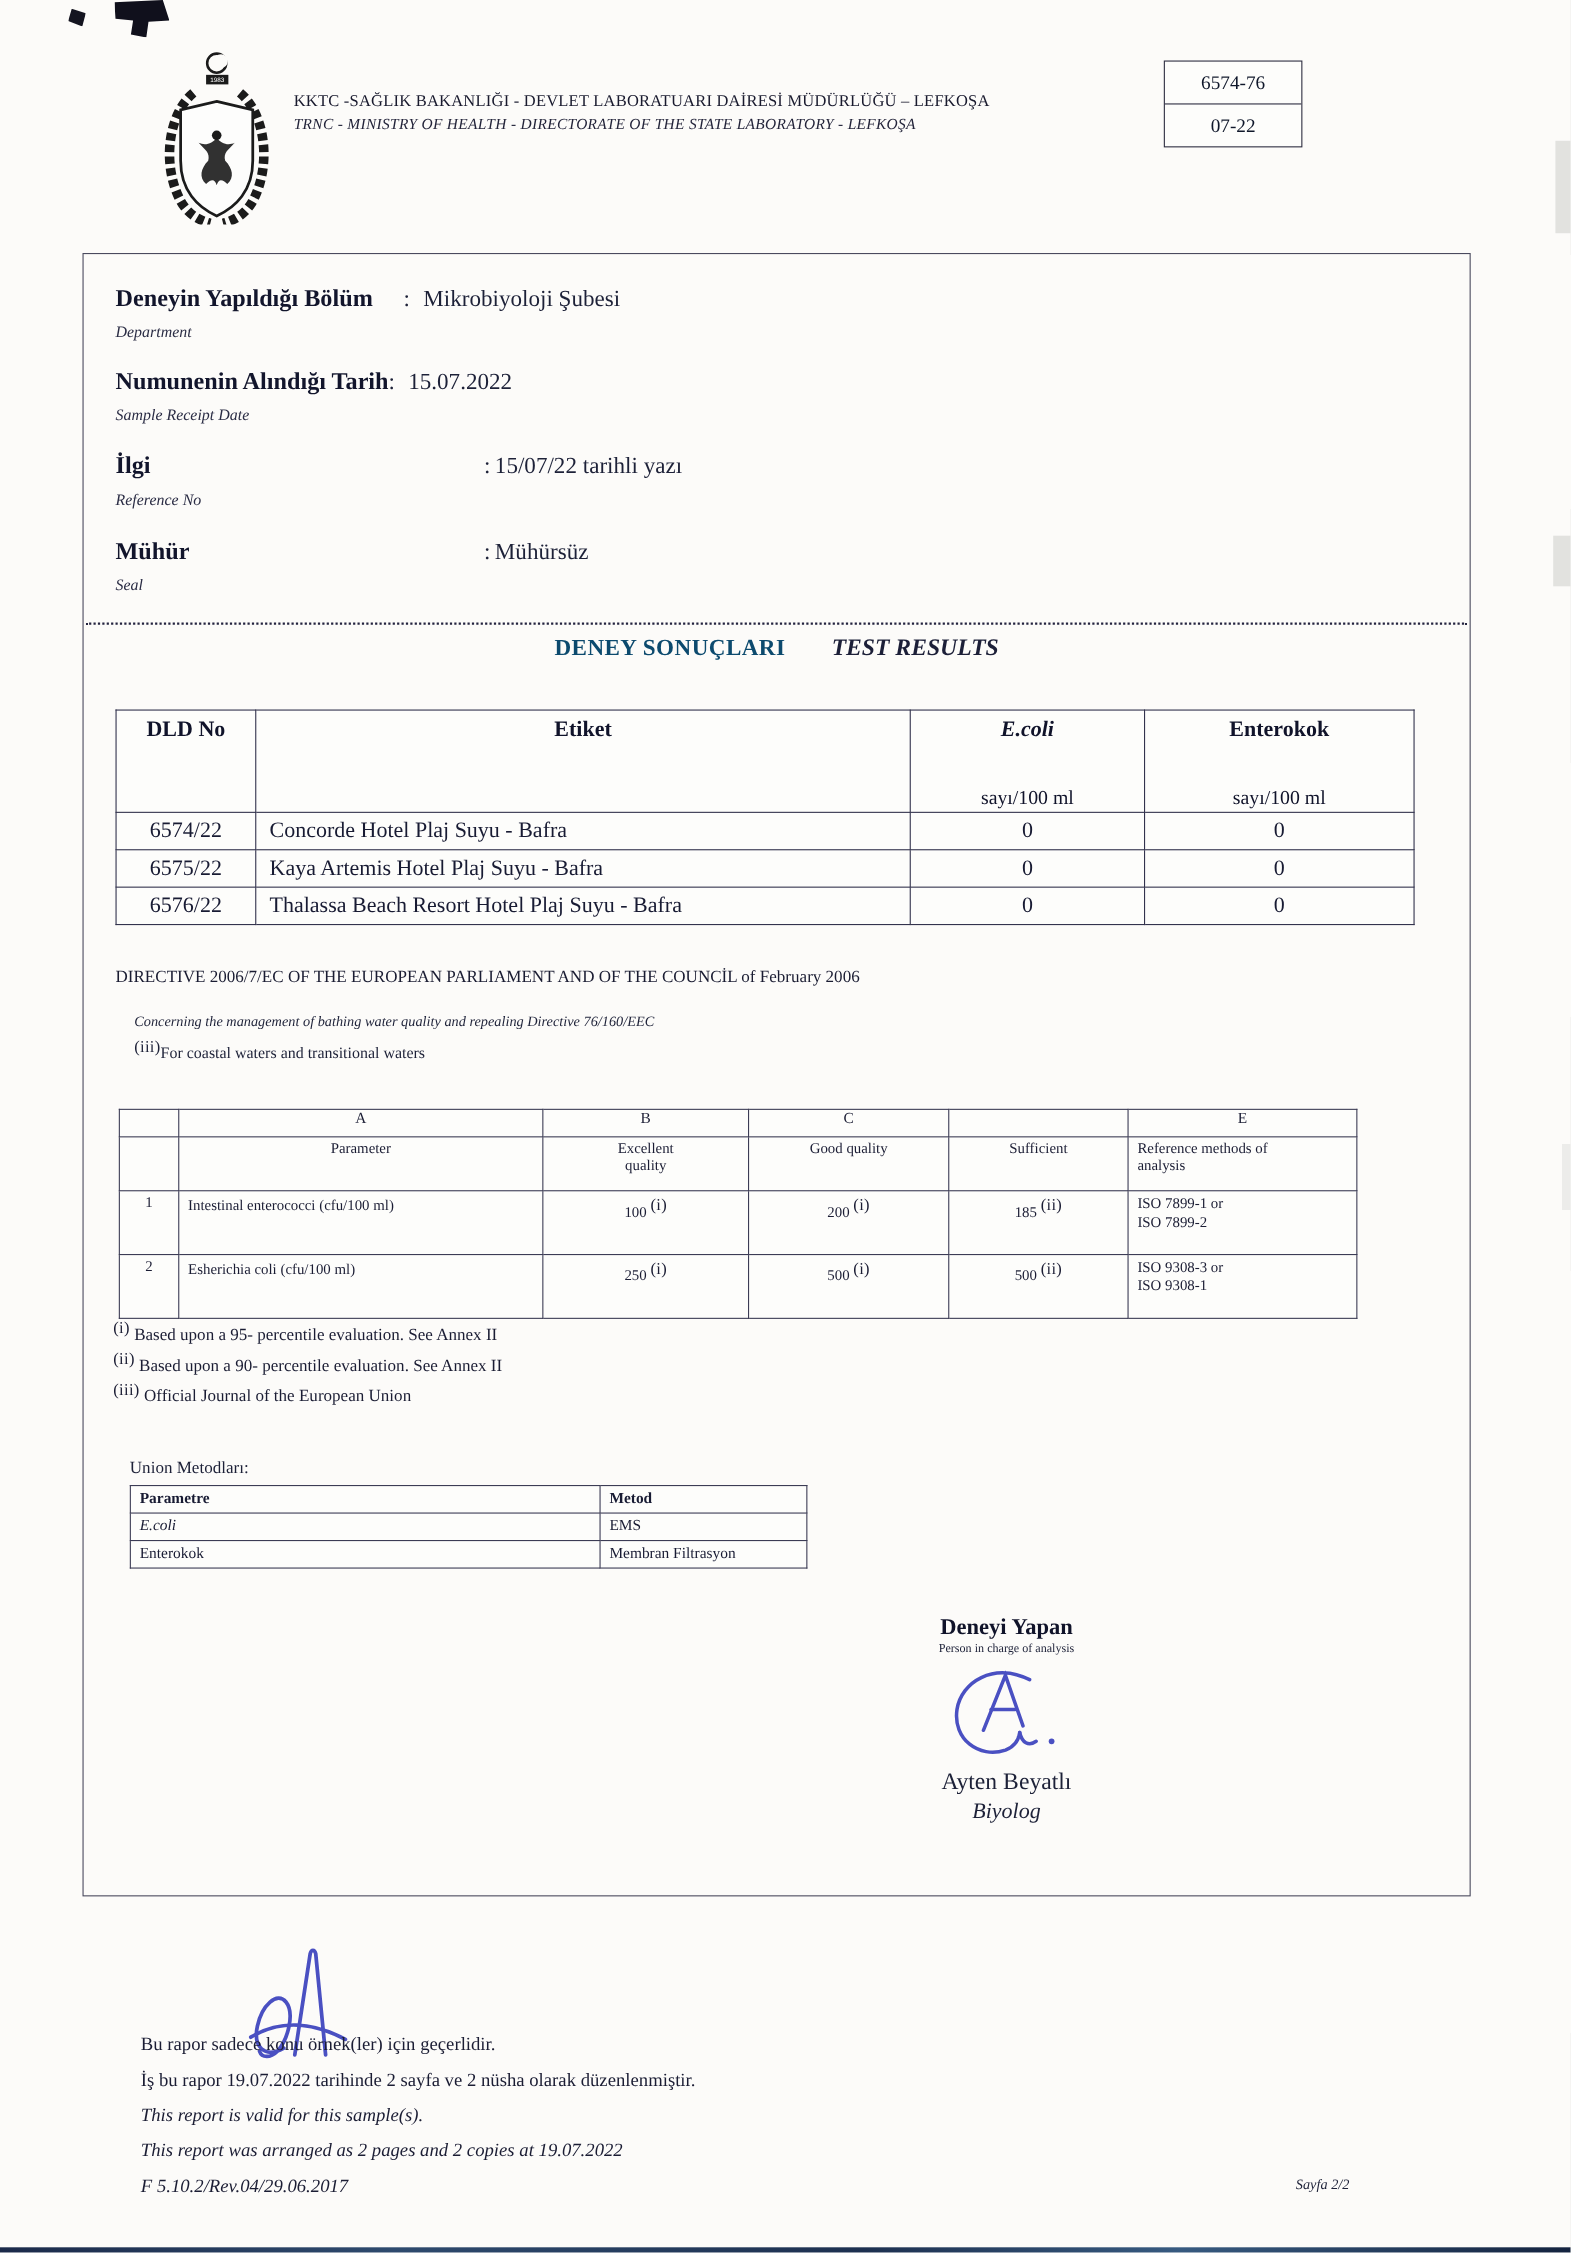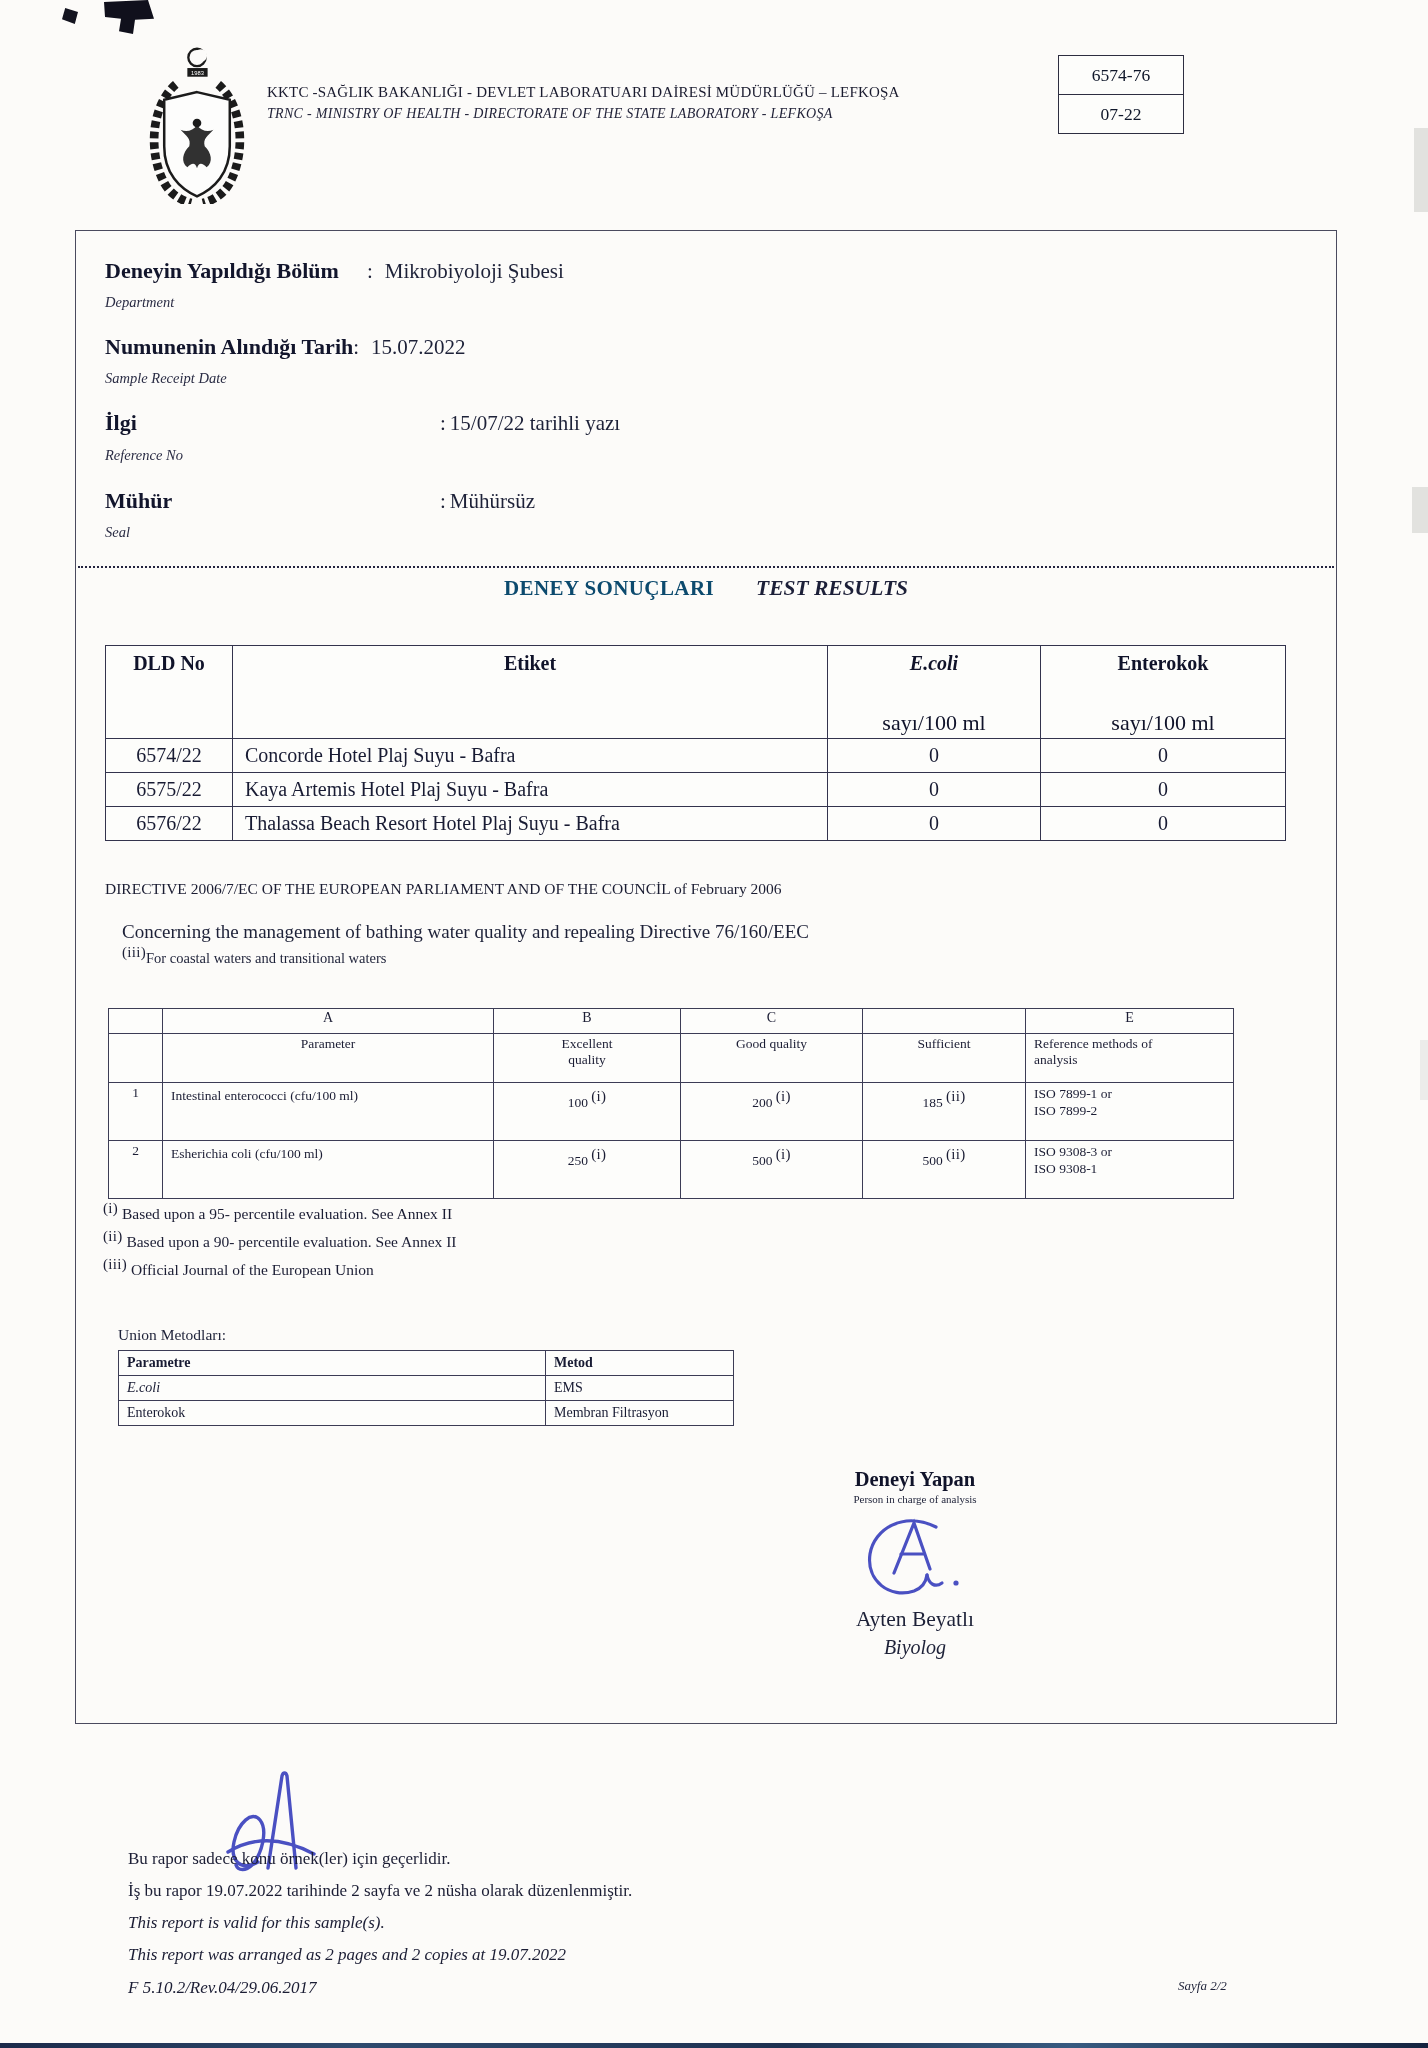--- a/index.html
+++ b/index.html
@@ -44,27 +44,27 @@
   .sec-en{font-style:italic;font-weight:600;font-size:21.5px;margin-left:42px;color:#1c1f38;}
 
   
   table{border-collapse:collapse;}
   .rtable{position:absolute;left:105px;top:645px;table-layout:fixed;background:#fdfdfb;}
   .rtable th,.rtable td{border:1.6px solid #33334d;padding:0;}
   .rtable th{height:92px;vertical-align:top;font-size:20px;color:#10132a;}
   .th-stack{display:flex;flex-direction:column;justify-content:space-between;height:86px;padding-top:6px;}
   .th-name{font-weight:bold;}
   .th-name.it{font-style:italic;}
-  .th-unit{font-weight:normal;font-size:22px;padding-bottom:2px;}
+  .th-unit{font-weight:normal;font-size:18px;padding-bottom:2px;}
   .rtable td{height:33px;font-size:20px;text-align:center;color:#181b33;}
   .rtable td.lft{text-align:left;padding-left:12px;}
 
   
   .dir-title{position:absolute;left:105px;top:880px;font-size:15.5px;color:#1a1c32;}
-  .dir-l1{position:absolute;left:122px;top:921px;font-size:19px;}
+  .dir-l1{position:absolute;left:122px;top:921px;font-size:13px;font-style:italic;}
   .dir-l2{position:absolute;left:122px;top:944px;font-size:14.5px;}
   .sp{font-size:15px;vertical-align:6px;letter-spacing:.3px;}
 
   
   .qtable{position:absolute;left:108px;top:1008px;table-layout:fixed;background:#fdfdfb;}
   .qtable td{border:1.3px solid #3c3c55;font-size:13.5px;color:#1b1d34;padding:2px 8px;vertical-align:top;}
   .qtable .ltr{height:22px;text-align:center;font-size:14px;padding:1px 0;}
   .qtable .hdr{height:44px;text-align:center;}
   .qtable .hdr.lf{text-align:left;}
   .qtable .num{text-align:center;}

